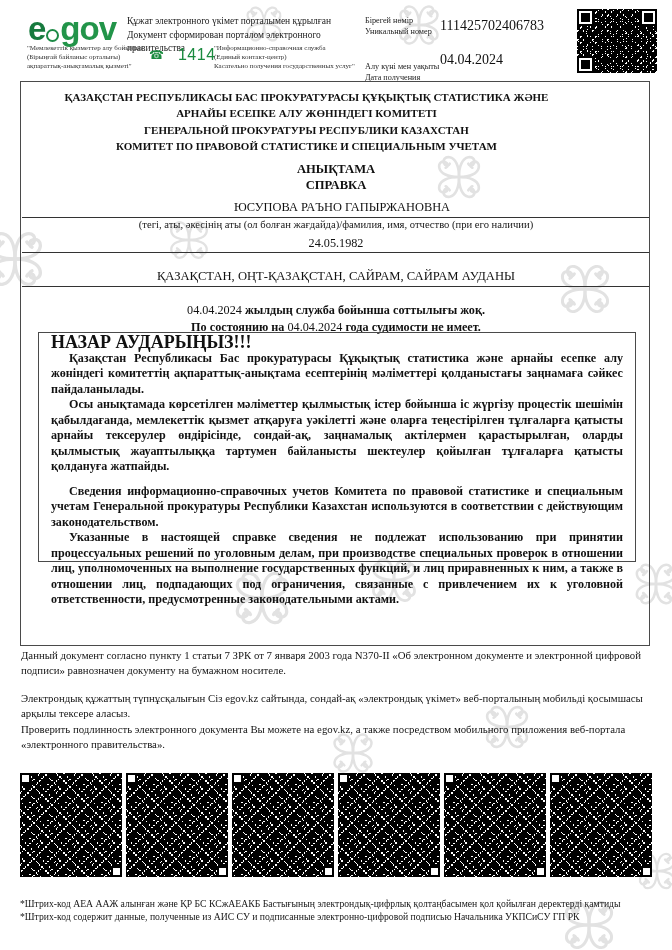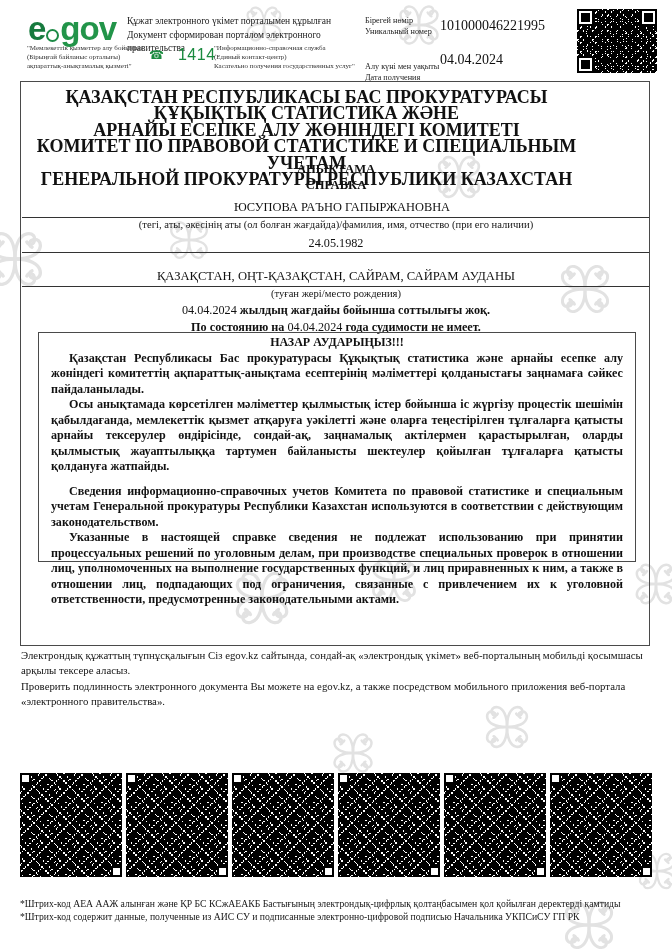--- a/index.html
+++ b/index.html
@@ -31,33 +31,33 @@
         repeating-conic-gradient(#000 0 25%,#0000 0 50%) 0 0/5px 5px,
         repeating-conic-gradient(#000 0 25%,#0000 0 50%) 2px 1px/8px 8px,
         repeating-conic-gradient(#000 0 25%,#fff 0 50%) 1px 2px/3px 3px;}
   .finder{position:absolute;width:13px;height:13px;border:2px solid #000;background:#fff;}
   .finder::after{content:"";position:absolute;inset:2px;background:#000;}
   .f-tl{left:0;top:0;} .f-tr{right:0;top:0;} .f-bl{left:0;bottom:0;}
 
   
   .outer-box{left:20px;top:81px;width:628px;height:563px;border:1.5px solid #4a4a4a;}
   .center{text-align:center;}
-  .doc-title{left:22px;top:89px;width:569px;font-weight:bold;font-size:18px;line-height:16.4px;font-family:Liberation Serif, serif;}
+  .doc-title{left:22px;top:89px;width:569px;font-weight:bold;font-size:11px;line-height:16.4px;font-family:Liberation Serif, serif;}
   .doc-kind{left:22px;top:161px;width:628px;font-weight:bold;font-size:12.6px;line-height:16.4px;}
   .fio{left:22px;top:200px;width:640px;font-size:12.4px;}
   .rule{left:22px;width:627px;border-top:1px solid #333;height:0;}
   .caption{left:22px;width:628px;font-size:10.6px;color:#161616;}
   .val12{left:22px;width:628px;font-size:12.2px;}
   .bplace{left:22px;top:269px;width:628px;font-size:12.6px;}
   .status{left:22px;width:628px;font-size:12.2px;}
   .status b{font-weight:bold;}
 
   .inner-box{left:38px;top:332px;width:572px;height:226px;border:1.5px solid #4a4a4a;
              padding:2px 12px 0 12px;}
-  .att-title{font-weight:bold;font-size:12px;text-align:center;line-height:15.5px;}
+  .att-title{font-weight:bold;font-size:18px;line-height:15.5px;}
   .att-p{font-weight:bold;font-size:12.1px;line-height:15.5px;text-align:justify;
          text-indent:18px;margin:0;}
   .att-gap{height:9px;}
 
   
   .legal{left:21px;top:648px;width:632px;font-size:10.8px;line-height:14.6px;color:#141414;}
   .legal p{margin:0 0 2px 0;}
   .legal p.gap-after{margin-bottom:14px;}
 
   
@@ -159,76 +159,76 @@
   <div class="abs tinytxt contact-right">
     <div>"Информационно-справочная служба</div>
     <div>(Единый контакт-центр)</div>
     <div>Касательно получения государственных услуг"</div>
   </div>
 
   <div class="abs meta-label" style="top:15px">
     <div>Бірегей нөмір</div>
     <div>Уникальный номер</div>
   </div>
-  <div class="abs meta-value" style="top:18px">101000046221995</div>
+  <div class="abs meta-value" style="top:18px">111425702406783</div>
 
   <div class="abs meta-label" style="top:61px">
     <div>Алу күні мен уақыты</div>
     <div>Дата получения</div>
   </div>
   <div class="abs meta-value" style="top:52px">04.04.2024</div>
 
   <div class="abs qr">
     <span class="finder f-tl"></span>
     <span class="finder f-tr"></span>
     <span class="finder f-bl"></span>
   </div>
 
   <div class="abs outer-box"></div>
 
   <div class="abs doc-title center">
     <div>ҚАЗАҚСТАН РЕСПУБЛИКАСЫ БАС ПРОКУРАТУРАСЫ ҚҰҚЫҚТЫҚ СТАТИСТИКА ЖӘНЕ</div>
     <div>АРНАЙЫ ЕСЕПКЕ АЛУ ЖӨНІНДЕГІ КОМИТЕТІ</div>
+    <div>ГЕНЕРАЛЬНОЙ ПРОКУРАТУРЫ РЕСПУБЛИКИ КАЗАХСТАН</div>
     <div>КОМИТЕТ ПО ПРАВОВОЙ СТАТИСТИКЕ И СПЕЦИАЛЬНЫМ УЧЕТАМ</div>
-    <div>ГЕНЕРАЛЬНОЙ ПРОКУРАТУРЫ РЕСПУБЛИКИ КАЗАХСТАН</div>
   </div>
 
   <div class="abs doc-kind center">
     <div>АНЫҚТАМА</div>
     <div>СПРАВКА</div>
   </div>
 
   <div class="abs fio center">ЮСУПОВА РАЪНО ГАПЫРЖАНОВНА</div>
   <div class="abs rule" style="top:217px"></div>
   <div class="abs caption center" style="top:219px">(тегі, аты, әкесінің аты (ол болған жағдайда)/фамилия, имя, отчество (при его наличии)</div>
 
   <div class="abs val12 center" style="top:236px">24.05.1982</div>
   <div class="abs rule" style="top:252px"></div>
 
   <div class="abs bplace center">ҚАЗАҚСТАН, ОҢТ-ҚАЗАҚСТАН, САЙРАМ, САЙРАМ АУДАНЫ</div>
   <div class="abs rule" style="top:286px"></div>
-  <div class="abs caption center" style="top:288px">(туған жері/место рождения)</div>
 
   <div class="abs status center" style="top:303px">
-    <span>04.04.2024</span><b> жылдың жағдайы бойынша соттылығы жоқ.</b>
+    <span>04.04.2024</span><b> жылдың служба бойынша соттылығы жоқ.</b>
   </div>
   <div class="abs status center" style="top:320px">
     <b>По состоянию на </b><span>04.04.2024</span><b> года судимости не имеет.</b>
   </div>
 
   <div class="abs inner-box">
     <div class="att-title">НАЗАР АУДАРЫҢЫЗ!!!</div>
     <p class="att-p">Қазақстан Республикасы Бас прокуратурасы Құқықтық статистика және арнайы есепке алу жөніндегі комитеттің ақпараттық-анықтама есептерінің мәліметтері қолданыстағы заңнамаға сәйкес пайдаланылады.</p>
     <p class="att-p">Осы анықтамада көрсетілген мәліметтер қылмыстық істер бойынша іс жүргізу процестік шешімін қабылдағанда, мемлекеттік қызмет атқаруға уәкілетті және оларға теңестірілген тұлғаларға қатысты арнайы тексерулер өндірісінде, сондай-ақ, заңнамалық актілермен қарастырылған, оларды қылмыстық жауаптылыққа тартумен байланысты шектеулер қойылған тұлғаларға қатысты қолдануға жатпайды.</p>
     <div class="att-gap"></div>
     <p class="att-p">Сведения информационно-справочных учетов Комитета по правовой статистике и специальным учетам Генеральной прокуратуры Республики Казахстан используются в соответствии с действующим законодательством.</p>
     <p class="att-p">Указанные в настоящей справке сведения не подлежат использованию при принятии процессуальных решений по уголовным делам, при производстве специальных проверок в отношении лиц, уполномоченных на выполнение государственных функций, и лиц приравненных к ним, а также в отношении лиц, подпадающих под ограничения, связанные с привлечением их к уголовной ответственности, предусмотренные законодательными актами.</p>
   </div>
 
   <div class="abs legal">
+    <p class="gap-after">Данный документ согласно пункту 1 статьи 7 ЗРК от 7 января 2003 года N370-II «Об электронном документе и электронной цифровой подписи» равнозначен документу на бумажном носителе.</p>
     <p>Электрондық құжаттың түпнұсқалығын Сіз egov.kz сайтында, сондай-ақ «электрондық үкімет» веб-порталының мобильді қосымшасы арқылы тексере аласыз.</p>
     <p>Проверить подлинность электронного документа Вы можете на egov.kz, а также посредством мобильного приложения веб-портала «электронного правительства».</p>
   </div>
 
   <div class="abs barcodes">
     <div class="bblock"></div>
     <div class="bblock"></div>
     <div class="bblock"></div>
     <div class="bblock"></div>
     <div class="bblock"></div>

